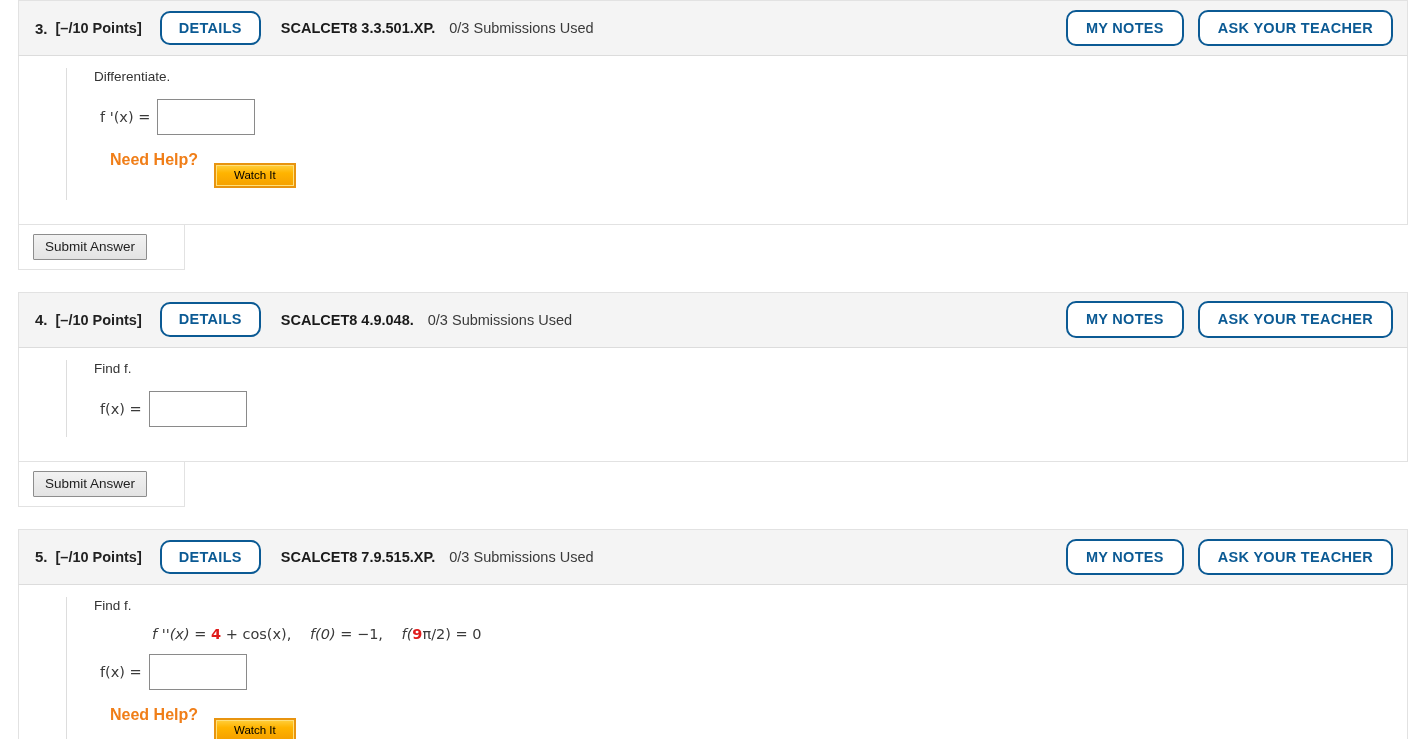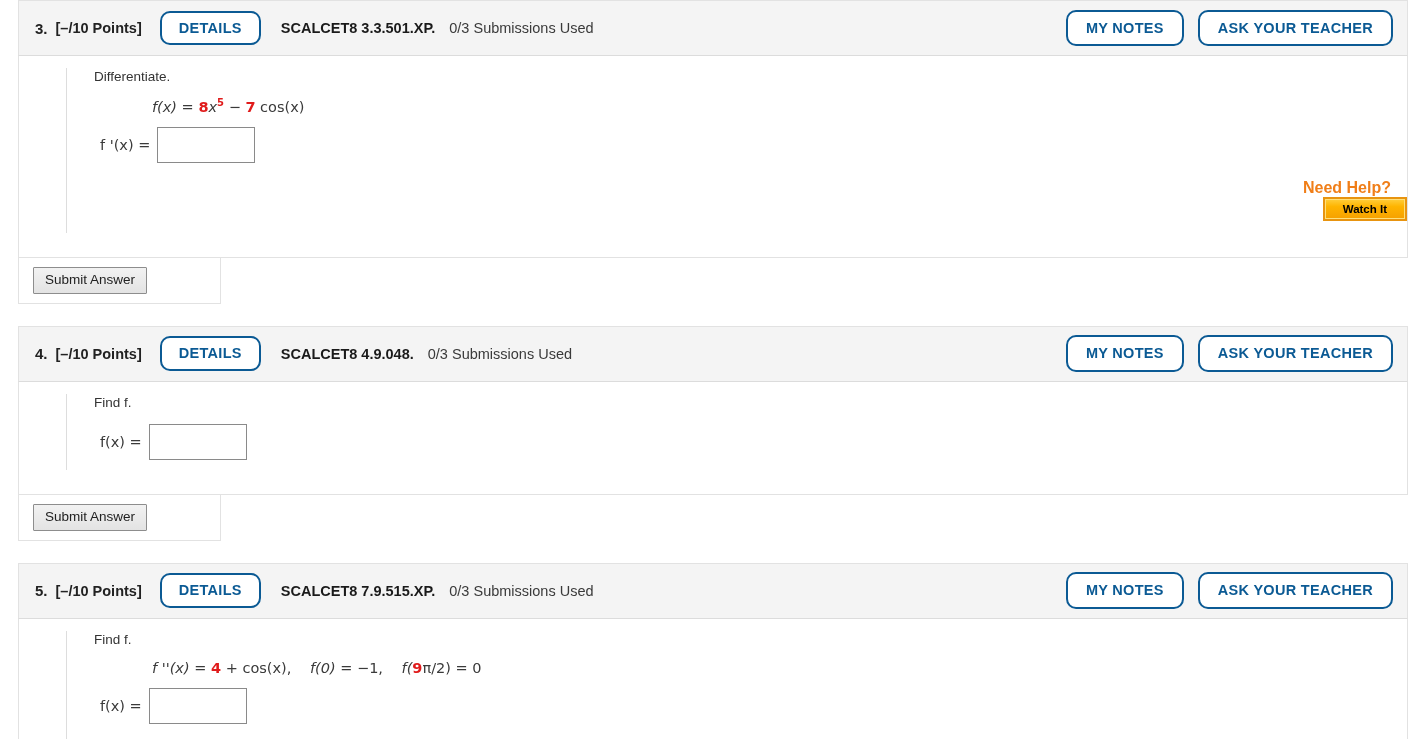--- a/index.html
+++ b/index.html
@@ -142,48 +142,48 @@
     background: #ffffff;
     outline: none;
     font-size: 14px;
     padding: 0 5px;
     font-family: "Liberation Sans", sans-serif;
     border-radius: 0;
   }
 
   .need-help {
     display: flex;
-    align-items: flex-end;
+    align-items: flex-start;
     margin: 16px 0 6px 16px;
-    flex-direction: column;
   }
   .need-help-label {
     font-size: 16px;
     font-weight: bold;
     color: #f07e18;
     margin-right: 16px;
   }
   .watch-it {
     display: inline-block;
     border: 2px solid #e8940f;
     background: linear-gradient(180deg, #ffcf3d 0%, #ffb400 38%, #f5a000 100%);
     color: #000000;
     font-size: 11.5px;
-    font-weight: bold;
+    font-weight: normal;
     padding: 4px 18px;
     line-height: 1.1;
     cursor: pointer;
     box-shadow: inset 0 0 0 1px #ffe07a;
     font-family: "Liberation Sans", sans-serif;
+    margin-top: 12px;
   }
 
   
   .submit-box {
     margin: 0 0 0 18px;
-    width: 203px;
+    width: 167px;
     background: #ffffff;
     border: 1px solid #e2e2e2;
     border-top: none;
     padding: 9px 0 9px 14px;
   }
   .btn-submit {
     background: linear-gradient(180deg, #f2f2f2 0%, #e3e3e3 100%);
     border: 1px solid #8d8d8d;
     color: #222222;
     font-size: 13.5px;
@@ -206,28 +206,20 @@
       <button class="btn-details">DETAILS</button>
       <span class="q-code">SCALCET8 3.3.501.XP.</span>
       <span class="q-subs">0/3 Submissions Used</span>
       <span class="q-header-spacer"></span>
       <button class="hdr-btn">MY NOTES</button>
       <button class="hdr-btn">ASK YOUR TEACHER</button>
     </div>
     <div class="q-body">
       <div class="q-inner">
         <div class="prompt">Differentiate.</div>
-        <div class="math">
-          <span class="it">f(x)</span>
-          <span>=</span>
-          <span class="red">8</span><span class="it">x</span><sup class="red">5</sup>
-          <span>−</span>
-          <span class="red">7</span>
-          <span>cos(x)</span>
-        </div>
         <div class="answer-row">
           <span class="answer-label it">f '(x) =</span>
           <input class="answer-input" type="text" value="" style="">
         </div>
         <div class="need-help">
           <span class="need-help-label">Need Help?</span>
           <span class="watch-it">Watch It</span>
         </div>
       </div>
     </div>

